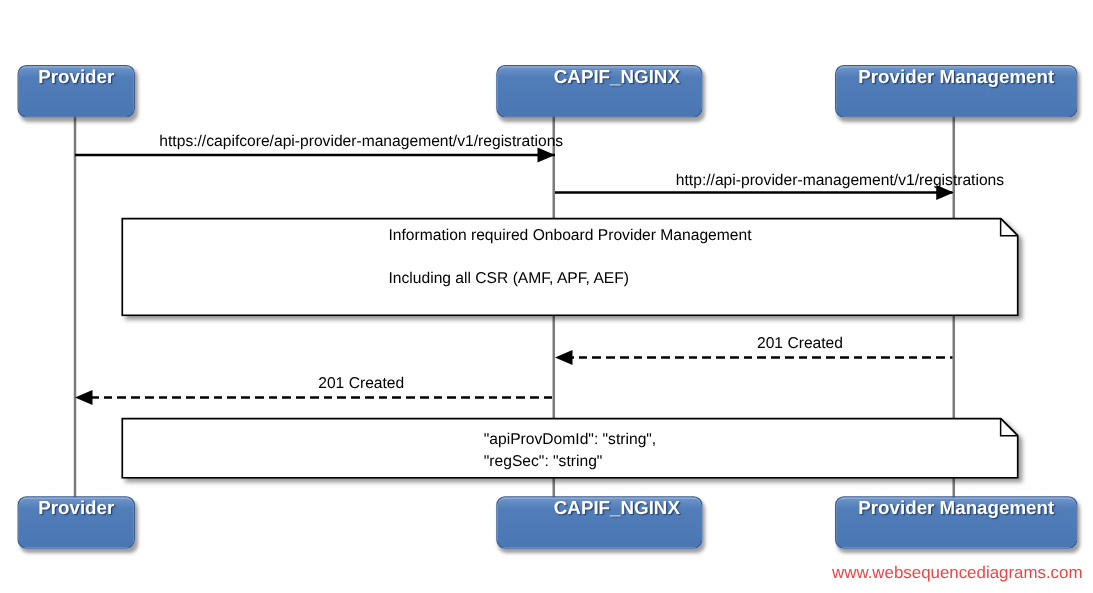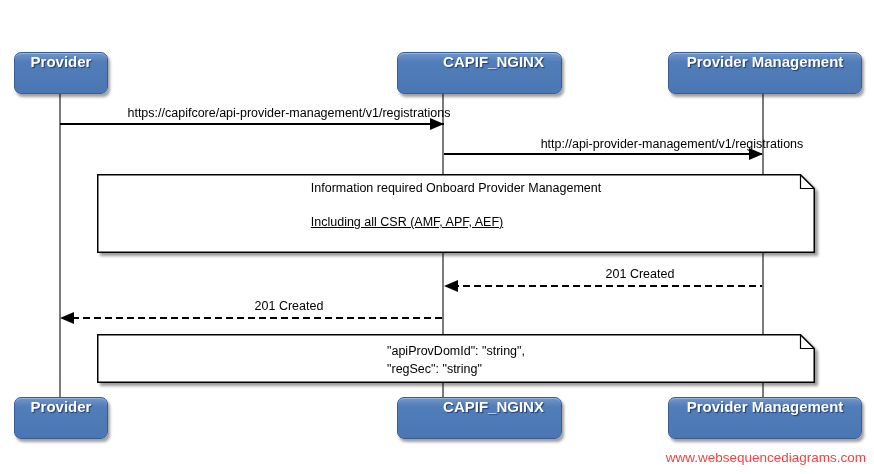--- a/index.html
+++ b/index.html
@@ -60,21 +60,21 @@
   .note-1{top:174px;height:79px;}
   .note-2{top:334px;height:49px;}
   .note svg{display:block;filter:drop-shadow(3px 3px 1.5px rgba(0,0,0,.40));}
   .note-text{
     position:absolute;left:0;right:0;text-align:center;font-size:12.5px;z-index:3;
   }
   .note-1 .note-text{top:7px;}
   .note-2 .note-text{top:8px;}
   .note-lines{display:inline-block;text-align:left;}
   .note-1 .note-line{line-height:15px;}
-  .note-1 .note-line + .note-line{margin-top:19px;text-decoration:underline;}
+  .note-1 .note-line + .note-line{margin-top:19px;}
   .note-2 .note-line{line-height:18px;}
 
   .watermark{
     position:absolute;right:8px;top:450px;font-size:13.5px;color:#ef4444;z-index:5;white-space:nowrap;
   }
 </style>
 </head>
 <body>
 
 <div class="canvas">

